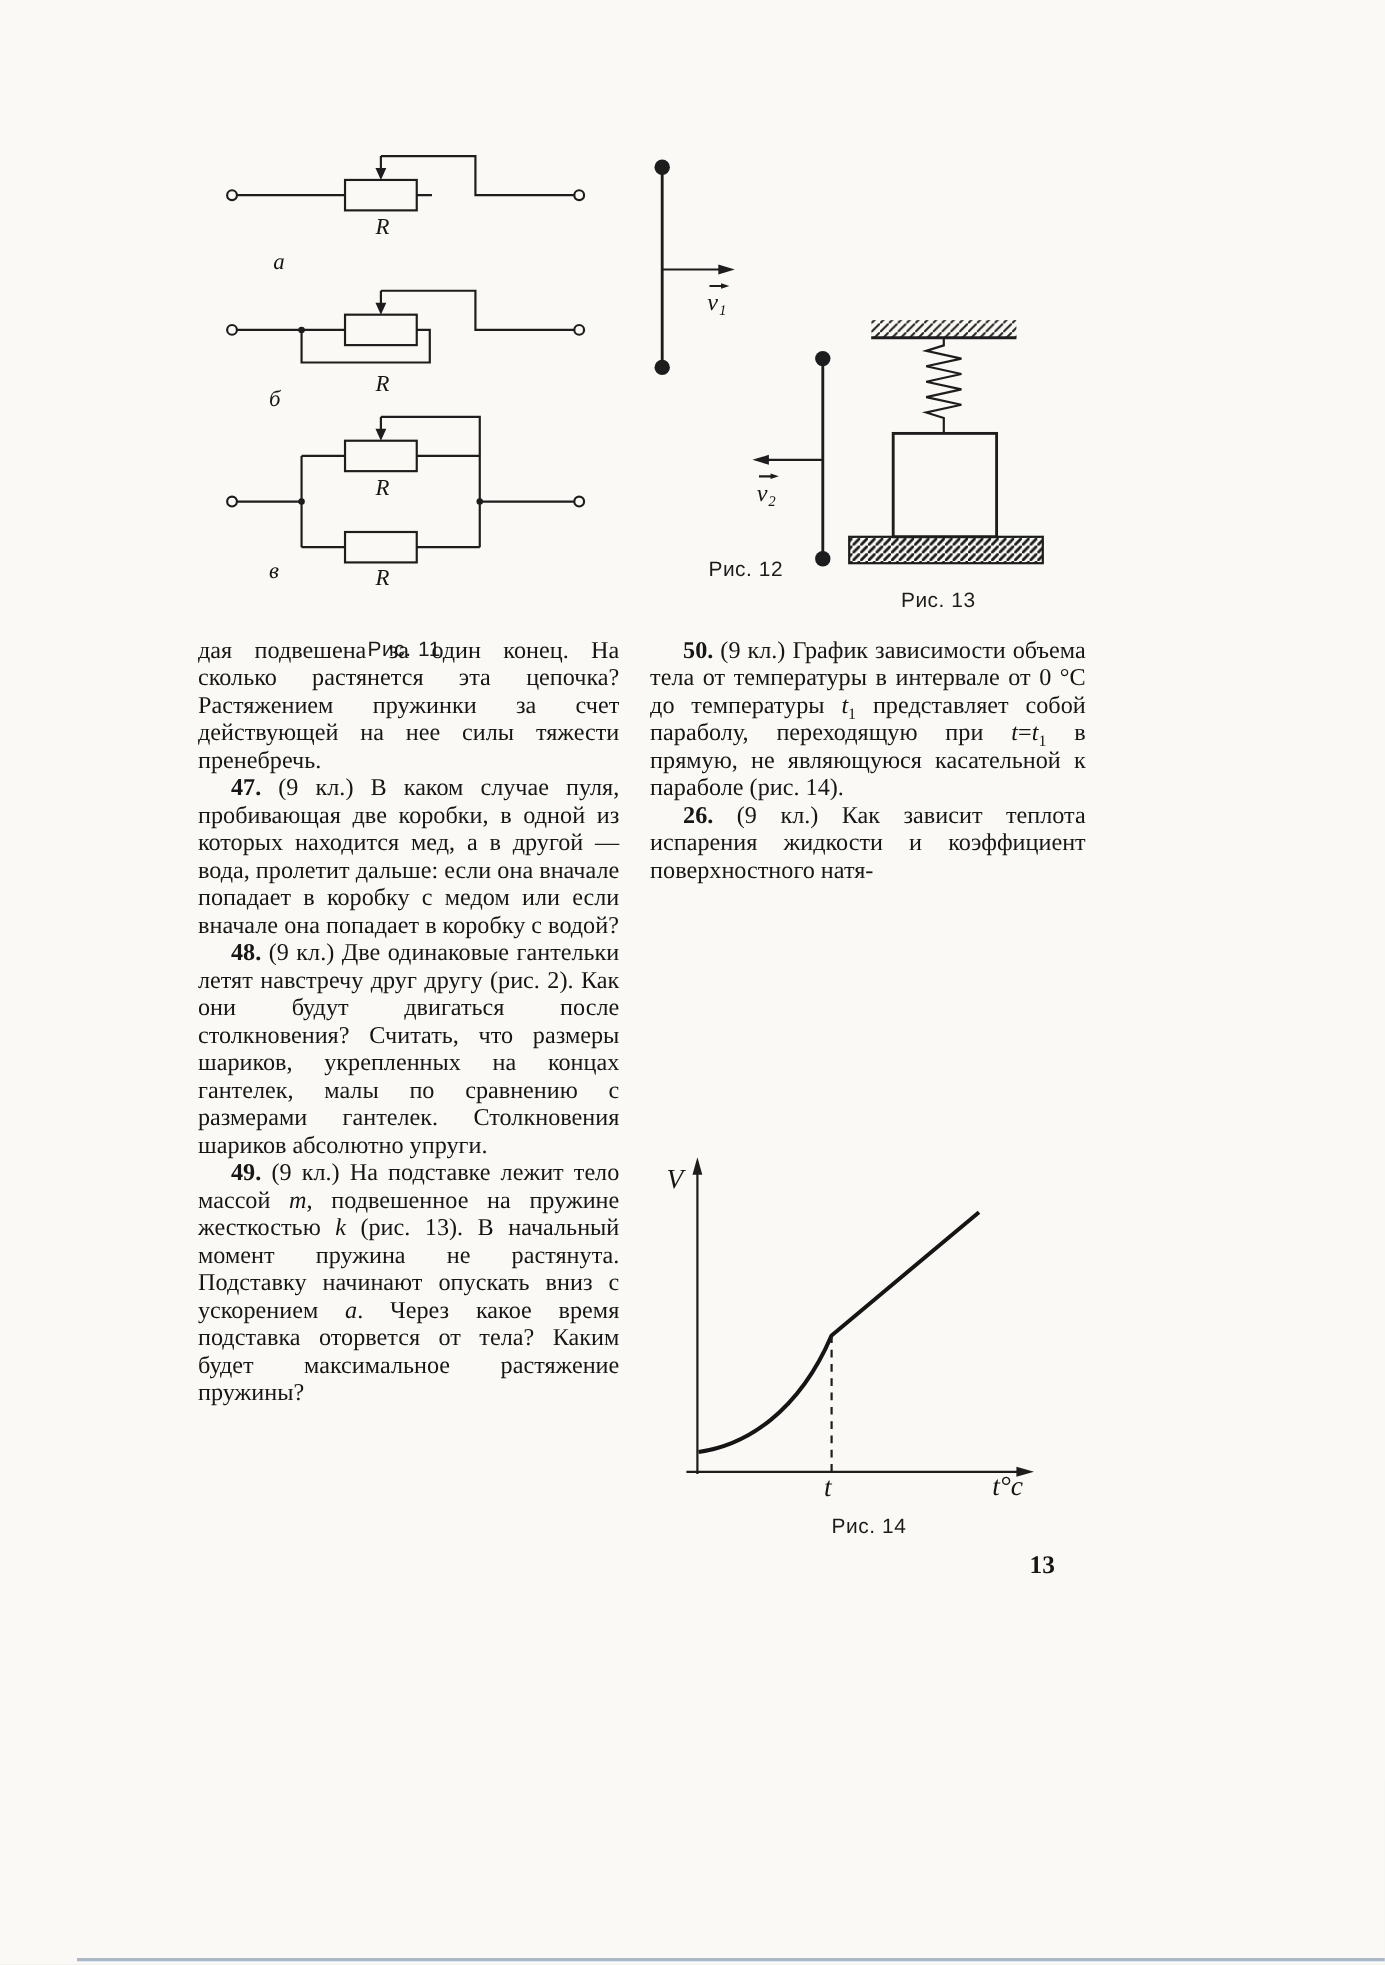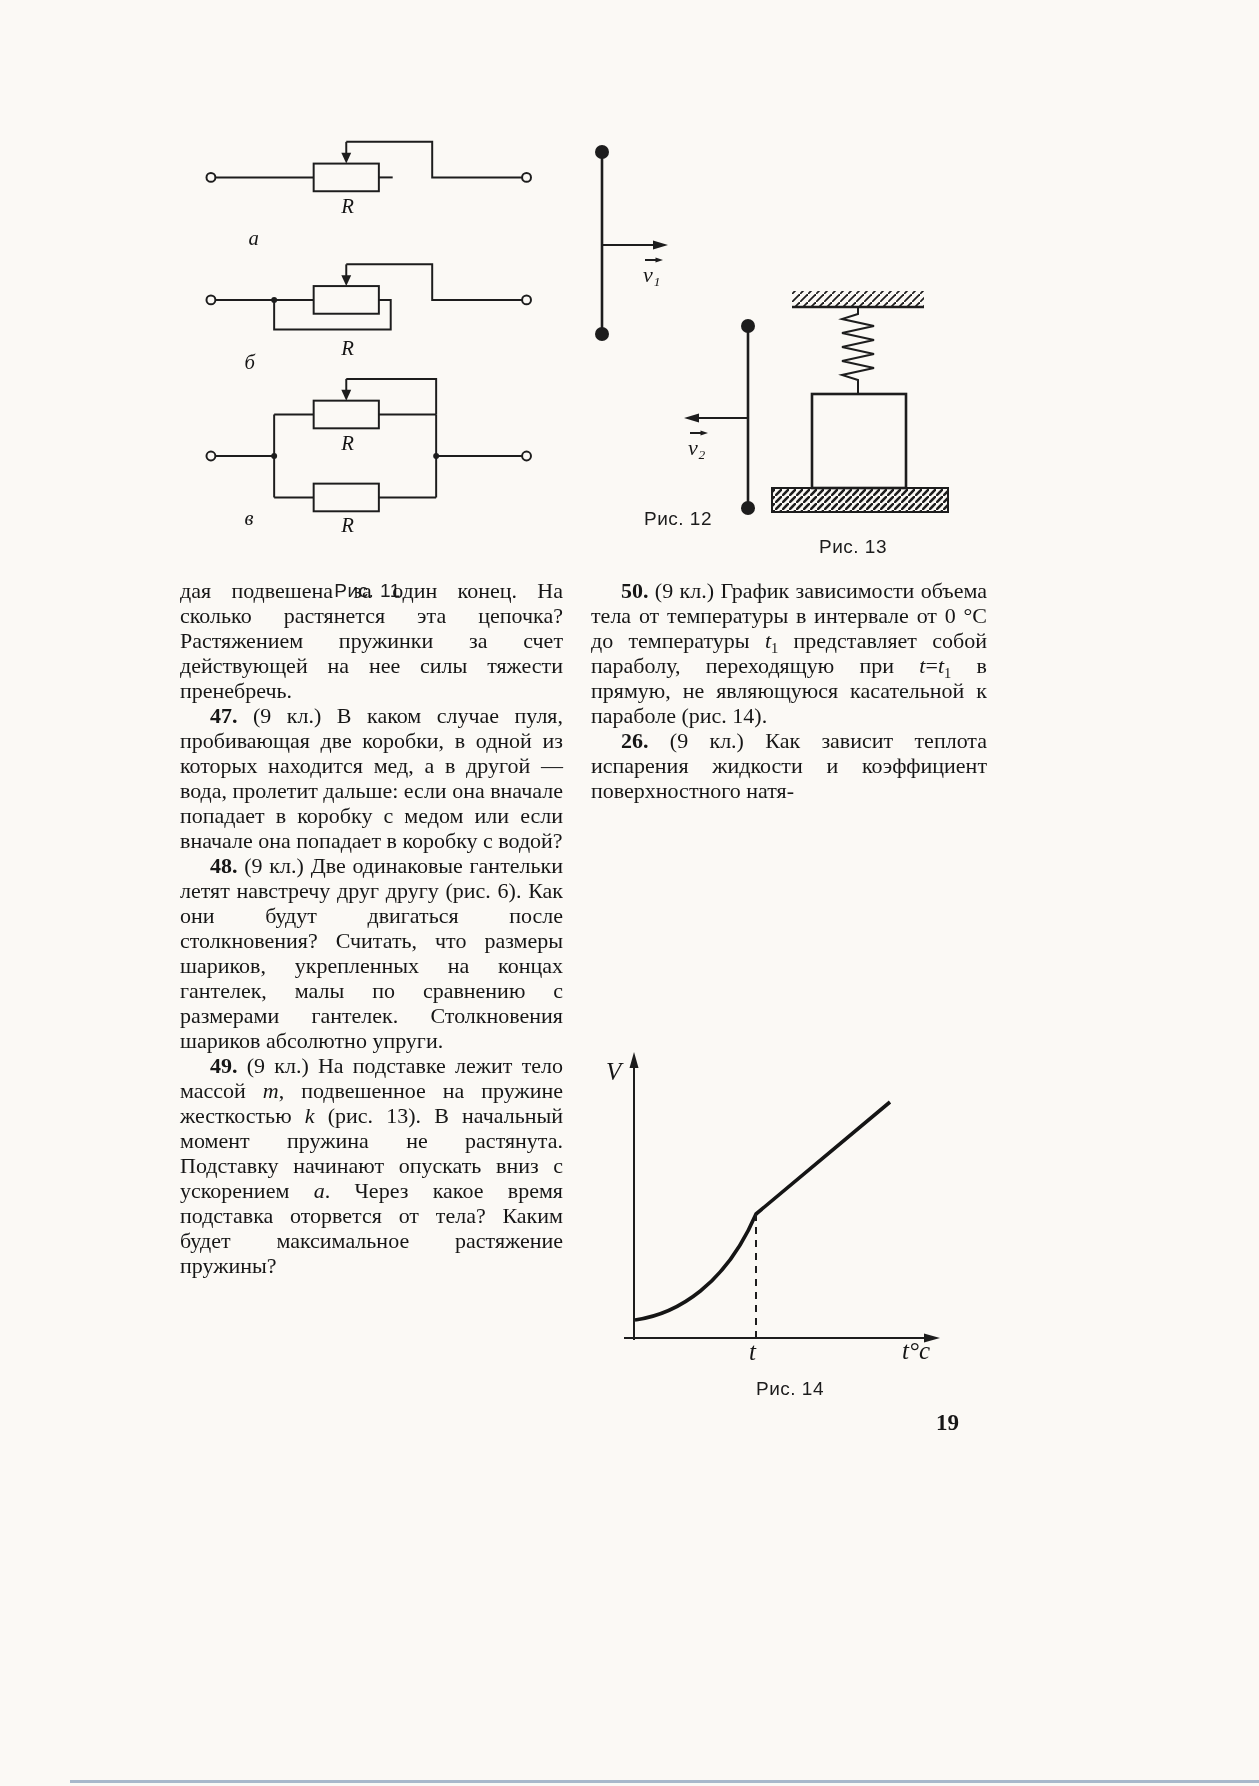--- a/index.html
+++ b/index.html
@@ -160,21 +160,21 @@
     </svg>
   </div>
 
   <div class="caption" style="left:195px; top:536px; width:345px;margin-top:44px;">Рис. 11</div>
   <div class="caption" style="left:598px; top:508px; width:160px;">Рис. 12</div>
   <div class="caption" style="left:778px; top:536px; width:150px;">Рис. 13</div>
 
   <div class="col" style="left:180px; top:578px; width:383px;">
       <p class="para"><span>дая подвешена за один конец. На сколько растянется эта цепочка? Растяжением пружинки за счет действующей на нее силы тяжести пренебречь.</span></p>
       <p class="para indent"><b>47.</b><span> (9 кл.) В каком случае пуля, пробивающая две коробки, в одной из которых находится мед, а в другой — вода, пролетит дальше: если она вначале попадает в коробку с медом или если вначале она попадает в коробку с водой?</span></p>
-      <p class="para indent"><b>48.</b><span> (9 кл.) Две одинаковые гантельки летят навстречу друг другу (рис. 6). Как они будут двигаться после столкновения? Считать, что размеры шариков, укрепленных на концах гантелек, малы по сравнению с размерами гантелек. Столкновения шариков абсолютно упруги.</span></p>
+      <p class="para indent"><b>48.</b><span> (9 кл.) Две одинаковые гантельки летят навстречу друг другу (рис. 2). Как они будут двигаться после столкновения? Считать, что размеры шариков, укрепленных на концах гантелек, малы по сравнению с размерами гантелек. Столкновения шариков абсолютно упруги.</span></p>
       <p class="para indent"><b>49.</b><span> (9 кл.) На подставке лежит тело массой </span><i>m</i><span>, подвешенное на пружине жесткостью </span><i>k</i><span> (рис. 13). В начальный момент пружина не растянута. Подставку начинают опускать вниз с ускорением </span><i>a</i><span>. Через какое время подставка оторвется от тела? Каким будет максимальное растяжение пружины?</span></p>
     </div>
   <div class="col" style="left:591px; top:578px; width:396px;">
       <p class="para indent"><b>50.</b><span> (9 кл.) График зависимости объема тела от температуры в интервале от 0 °C до температуры </span><i>t</i><sub>1</sub><span> представляет собой параболу, переходящую при </span><i>t</i><span>=</span><i>t</i><sub>1</sub><span> в прямую, не являющуюся касательной к параболе (рис. 14).</span></p>
       <p class="para indent"><b>26.</b><span> (9 кл.) Как зависит теплота испарения жидкости и коэффициент поверхностного натя-</span></p>
     </div>
 
   <div class="fig" style="left:598px; top:1042px;">
     <svg viewBox="0 0 392 320" width="392" height="320">
       <g>
@@ -187,17 +187,17 @@
       </g>
       <path class="curve" d="M37,278 C80,272 128,242 158,172 L292,60"></path>
       <line class="s" stroke-dasharray="7,6" x1="158" y1="172" x2="158" y2="296"></line>
       <text class="axlbl" x="8" y="38">V</text>
       <text class="axlbl" x="304" y="317">t°с</text>
       <text class="axlbl" x="151" y="318">t</text>
     </svg>
   </div>
   <div class="caption" style="left:610px; top:1378px; width:360px;">Рис. 14</div>
 
-  <div class="pagenum" style="left:936px; top:1410px;">19</div>
+  <div class="pagenum" style="left:936px; top:1410px;">13</div>
 
   <div class="scan-line" style="left:70px; right:0; bottom:3px; height:3px; background:#a8b8cb;"></div>
 
 </div>
 
 </body></html>

